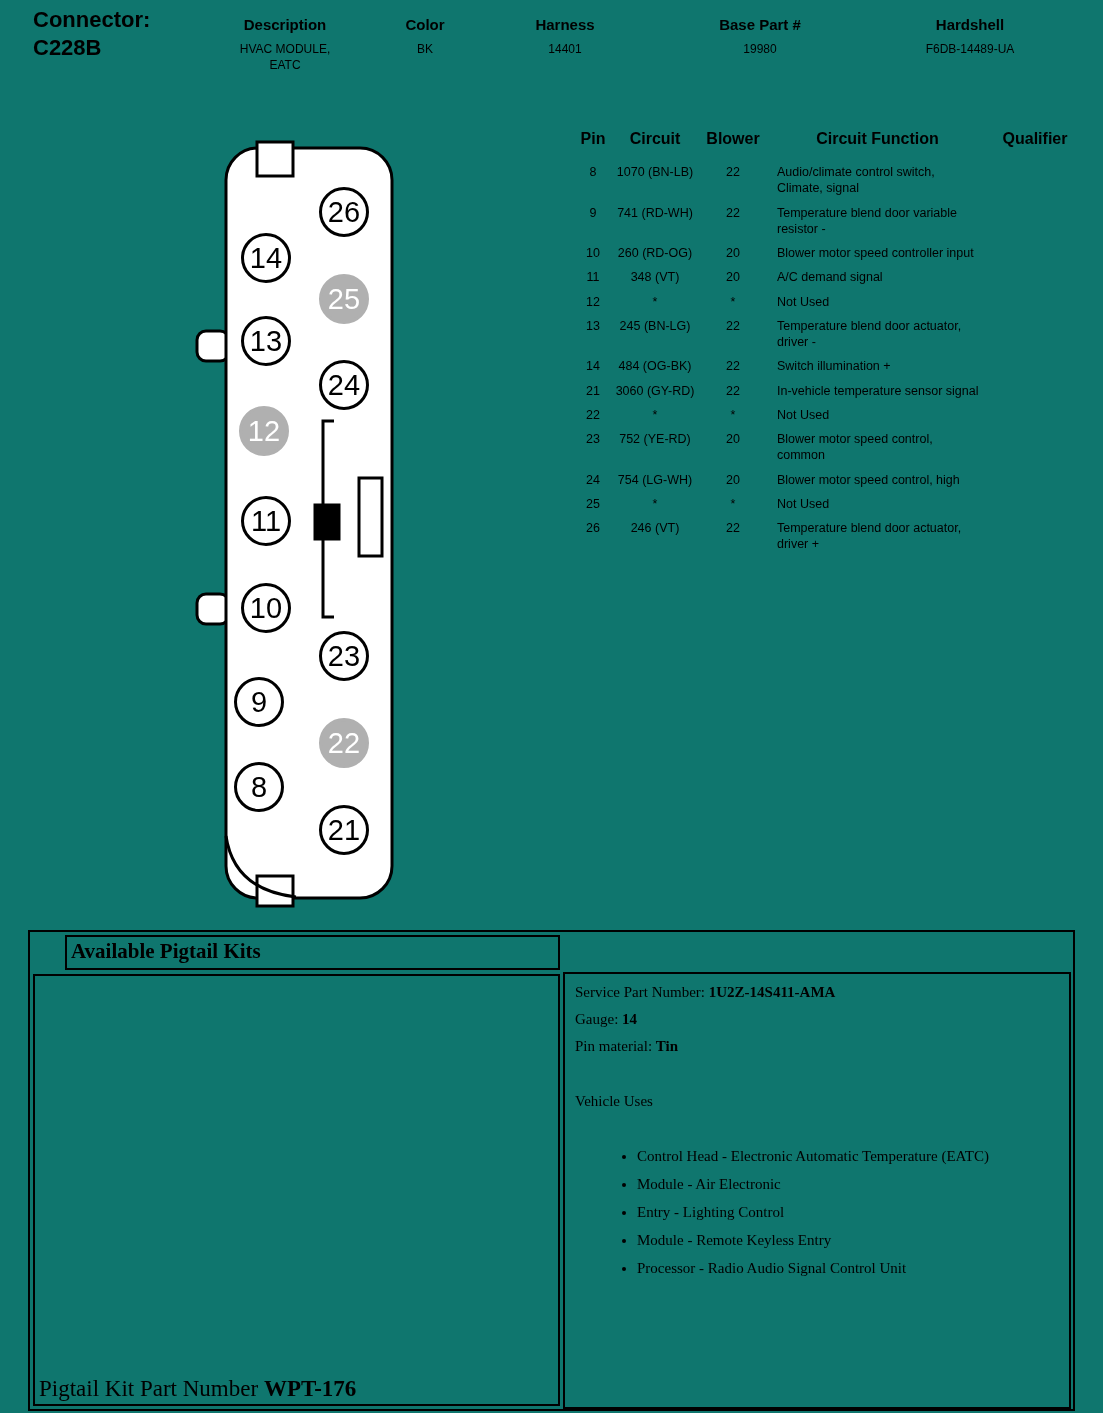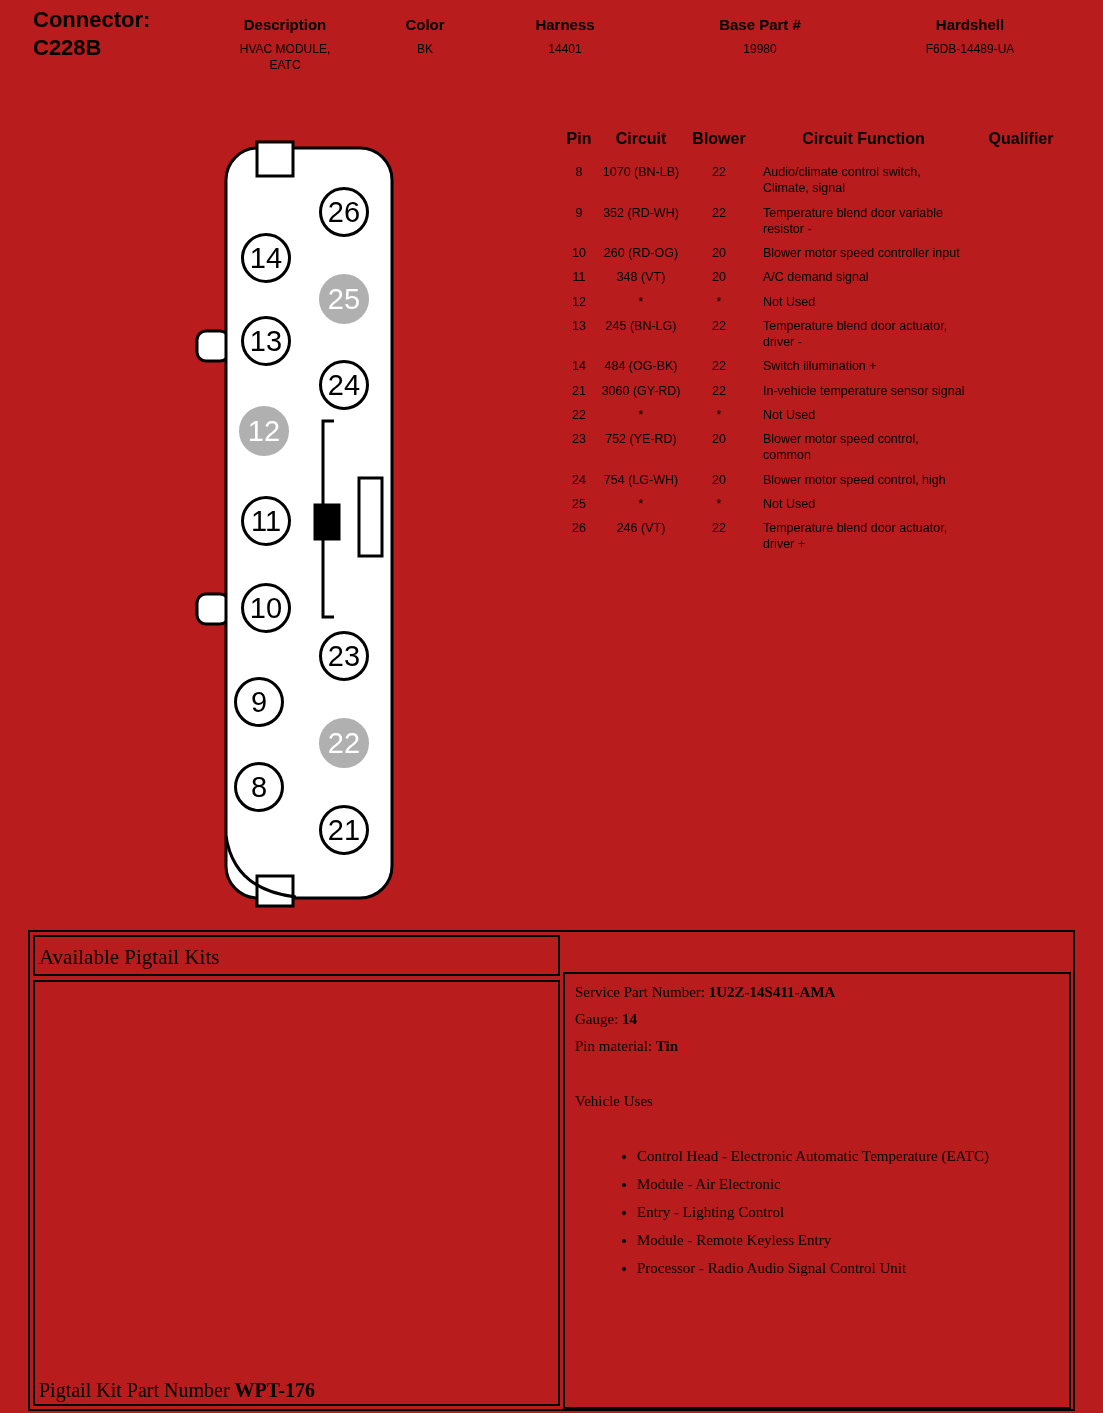--- a/index.html
+++ b/index.html
@@ -1,16 +1,16 @@
 <!DOCTYPE html>
 <html><head>
 <meta charset="utf-8">
 <style>
   html,body{margin:0;padding:0;background:#fff;}
-  .page{position:relative;width:1103px;height:1413px;background:#b91c1c;color:#000;
+  .page{position:relative;width:1103px;height:1413px;background:#0f766e;color:#000;
         font-family:"Liberation Sans",sans-serif;overflow:hidden;}
 
   
   .connector-block{position:absolute;left:33px;top:6px;font-size:22px;font-weight:bold;line-height:28px;}
   .header-columns{position:absolute;left:200px;top:16px;display:flex;}
   .hdr-col{text-align:center;}
   .hdr-col:nth-child(1){width:170px;}
   .hdr-col:nth-child(2){width:110px;}
   .hdr-col:nth-child(3){width:170px;}
   .hdr-col:nth-child(4){width:220px;}
@@ -22,33 +22,33 @@
   
   .diagram{position:absolute;left:190px;top:135px;width:210px;height:775px;}
   .diagram svg{position:absolute;left:0;top:0;}
   .pin-layer{position:absolute;left:0;top:0;right:0;bottom:0;}
   .pin{position:absolute;width:50px;height:50px;border-radius:50%;background:#fff;
        border:3px solid #000;box-sizing:border-box;display:flex;align-items:center;
        justify-content:center;font-size:29px;line-height:1;}
   .pin.filled{background:#b0b0b0;border-color:#b0b0b0;color:#fff;}
 
   
-  .pin-table{position:absolute;left:558px;top:130px;display:grid;
+  .pin-table{position:absolute;left:572px;top:130px;display:grid;
              grid-template-columns:42px 82px 74px 215px 100px;row-gap:8px;}
   .pg-h{font-weight:bold;font-size:16px;text-align:center;padding-bottom:8px;}
   .pg-c{font-size:12.5px;line-height:1.3;text-align:center;align-self:start;}
   .pg-fn{text-align:left;padding-left:7px;padding-right:2px;}
 
   
   .pigtail{position:absolute;left:28px;top:930px;width:1047px;height:481px;
            border:2px solid #000;display:flex;font-family:"Liberation Serif",serif;box-sizing:border-box;}
   .pt-left{width:533px;display:flex;flex-direction:column;padding:3px;box-sizing:border-box;}
-  .pt-title-box{border:2px solid #000;font-weight:normal;font-size:21px;padding:8px 4px 4px;}
+  .pt-title-box{border:2px solid #000;font-weight:bold;font-size:21px;padding:2px 4px 4px;margin-left:32px;}
   .pt-left-body{flex:1;border:2px solid #000;margin-top:4px;position:relative;}
-  .pt-footer{position:absolute;left:4px;bottom:2px;font-size:20px;white-space:pre-wrap;}
+  .pt-footer{position:absolute;left:4px;bottom:2px;font-size:23px;white-space:pre-wrap;}
   .pt-right{flex:1;padding:3px 2px 0 0;box-sizing:border-box;}
   .pt-right-body{border:2px solid #000;margin-top:37px;height:calc(100% - 37px);
                  box-sizing:border-box;padding:5px 10px;font-size:15px;}
   .pt-line{line-height:27px;white-space:pre-wrap;}
   .pt-uses-title{margin-top:28px;line-height:27px;}
   .pt-uses{margin:28px 0 0;padding-left:62px;}
   .pt-uses li{line-height:27px;max-width:400px;margin-bottom:1px;}
 </style>
 </head>
 <body>
@@ -118,21 +118,21 @@
     <div class="pg-h">Circuit</div>
     <div class="pg-h">Blower</div>
     <div class="pg-h">Circuit Function</div>
     <div class="pg-h">Qualifier</div>
   <div class="pg-c">8</div>
       <div class="pg-c">1070 (BN-LB)</div>
       <div class="pg-c">22</div>
       <div class="pg-c pg-fn">Audio/climate control switch, Climate, signal</div>
       <div class="pg-c"></div>
       <div class="pg-c">9</div>
-      <div class="pg-c">352 (RD-WH)</div>
+      <div class="pg-c">741 (RD-WH)</div>
       <div class="pg-c">22</div>
       <div class="pg-c pg-fn">Temperature blend door variable resistor -</div>
       <div class="pg-c"></div>
       <div class="pg-c">10</div>
       <div class="pg-c">260 (RD-OG)</div>
       <div class="pg-c">20</div>
       <div class="pg-c pg-fn">Blower motor speed controller input</div>
       <div class="pg-c"></div>
       <div class="pg-c">11</div>
       <div class="pg-c">348 (VT)</div>

